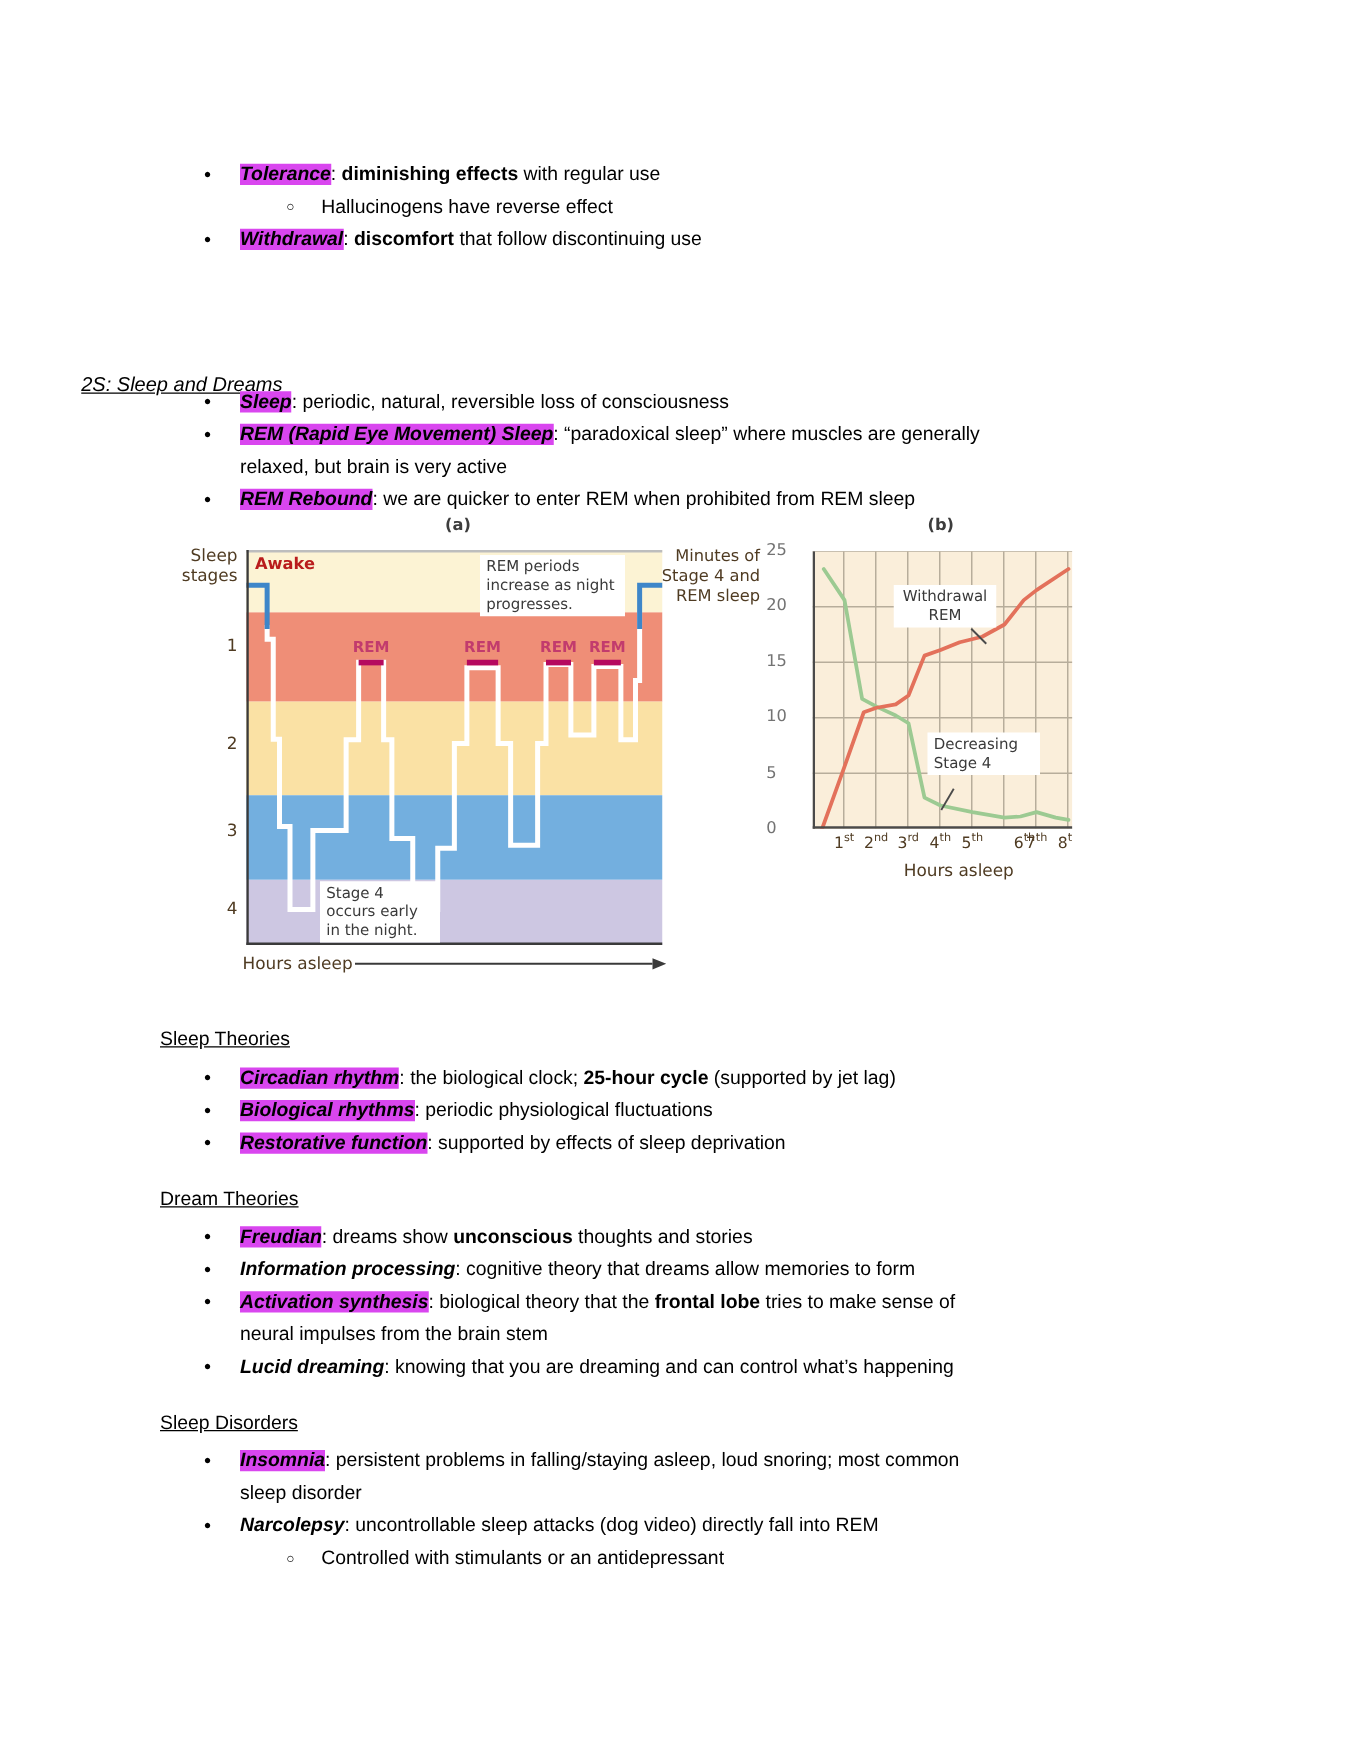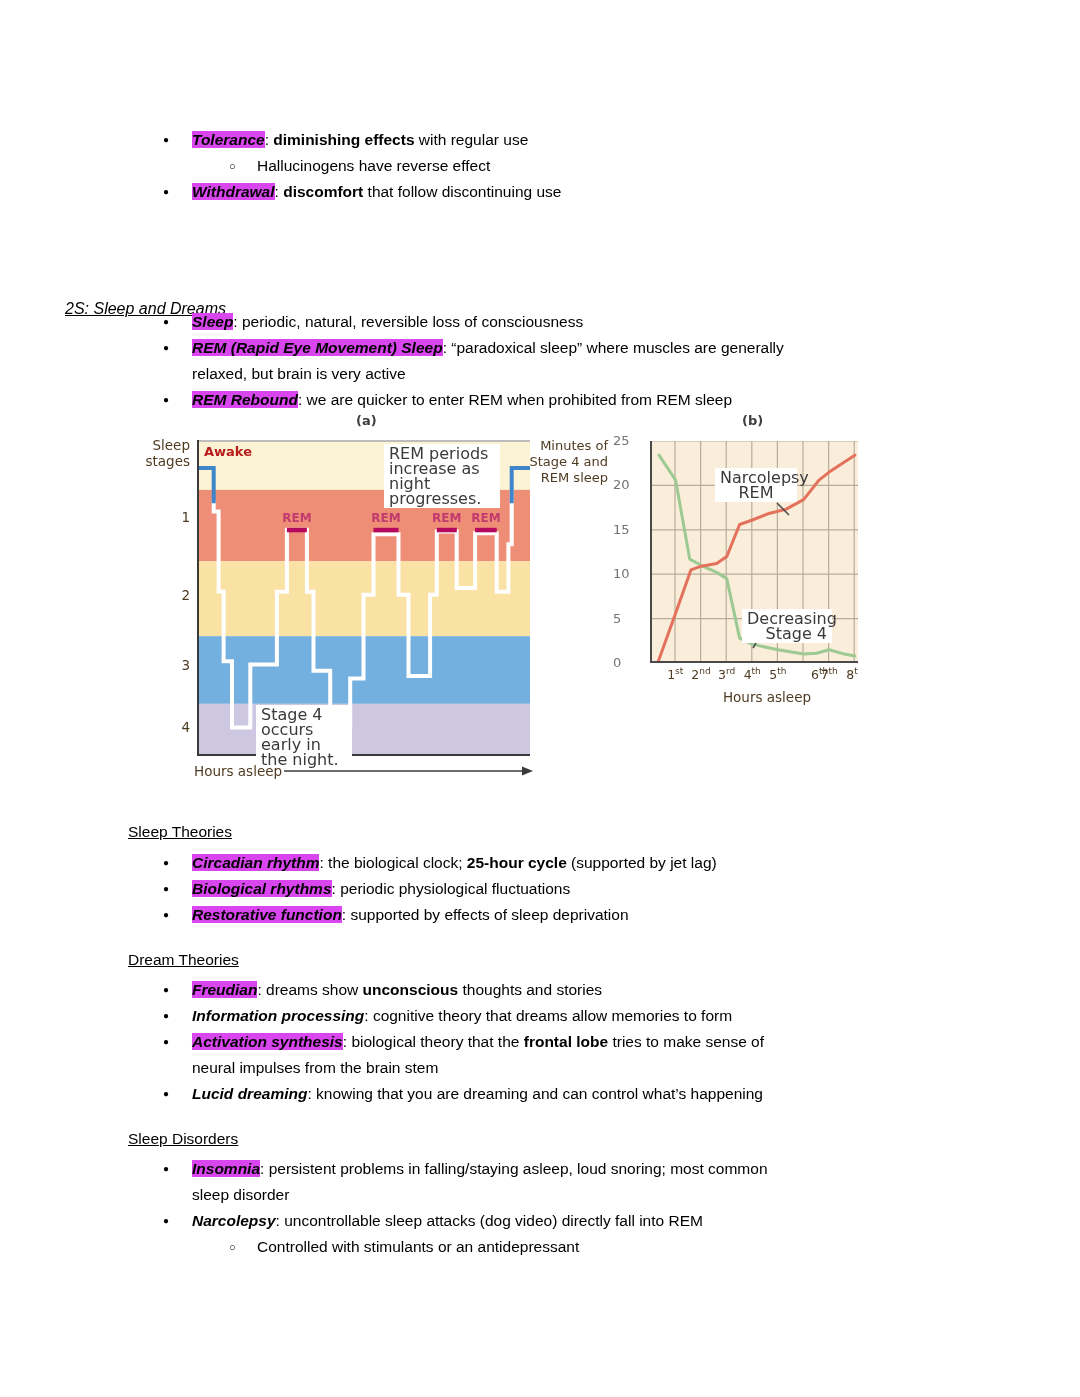--- a/index.html
+++ b/index.html
@@ -16,21 +16,21 @@
   .term{font-weight:bold;font-style:italic;}
   .hl{background:#d946ef;}
   b{font-weight:bold;}
 
   .fig{position:absolute;left:130px;top:413px;width:850px;height:380px;
        font-family:"DejaVu Sans",sans-serif;color:#4f3b22;}
   .paneltitle{position:absolute;top:0;font-size:13px;font-weight:bold;color:#3d3d3d;}
   .ylab-a{position:absolute;left:4px;top:24px;width:56px;text-align:right;font-size:13.5px;line-height:16px;}
   .ylab-b{position:absolute;left:392px;top:25px;width:86px;text-align:right;font-size:13px;line-height:16px;}
   .awake{position:absolute;left:74px;top:31px;font-size:13px;font-weight:bold;color:#b91c1c;}
-  .note{position:absolute;background:#fff;font-size:16px;line-height:15px;color:#3a3a3a;padding:2px 5px;}
+  .note{position:absolute;background:#fff;font-size:12px;line-height:15px;color:#3a3a3a;padding:2px 5px;}
   .stick{position:absolute;left:28px;width:32px;text-align:right;font-size:13.5px;color:#4f3b22;}
   .ytb{position:absolute;left:483px;width:28px;text-align:left;font-size:13px;color:#737373;}
   .xtb{position:absolute;top:253px;transform:translateX(-50%);font-size:12.5px;color:#4f3b22;white-space:nowrap;}
   .xtb sup{font-size:9px;}
   .hoursA{position:absolute;left:64px;top:350px;display:flex;align-items:center;font-size:13.5px;color:#4f3b22;}
   .hoursB{position:absolute;left:582px;top:276px;width:110px;text-align:center;font-size:13.5px;color:#4f3b22;}
 </style>
 </head>
 <body>
 
@@ -136,22 +136,22 @@
         <polygon points="240,1.5 251,6 240,10.5" fill="#3a3a3a"></polygon>
       </svg>
     </div>
 
     <div class="ylab-b">
       <div>Minutes of</div>
       <div>Stage 4 and</div>
       <div>REM sleep</div>
     </div>
 
-    <div class="note" style="left:585px;top:55px;width:72px;text-align:center">Narcolepsy REM</div>
-    <div class="note" style="left:612px;top:196px;width:80px;text-align:right">Decreasing Stage 4</div>
+    <div class="note" style="left:585px;top:55px;width:72px;text-align:center">Withdrawal REM</div>
+    <div class="note" style="left:612px;top:173px;width:80px;text-align:left">Decreasing Stage 4</div>
     <div class="hoursB">Hours asleep</div>
   <div class="stick" style="top: 96.052px;">1</div>
       <div class="stick" style="top: 174.104px;">2</div>
       <div class="stick" style="top: 244.256px;">3</div>
       <div class="stick" style="top: 305.56px;">4</div>
       <div class="ytb" style="top: 20px;">25</div>
       <div class="ytb" style="top: 64.4px;">20</div>
       <div class="ytb" style="top: 108.8px;">15</div>
       <div class="ytb" style="top: 153.2px;">10</div>
       <div class="ytb" style="top: 197.6px;">5</div>

